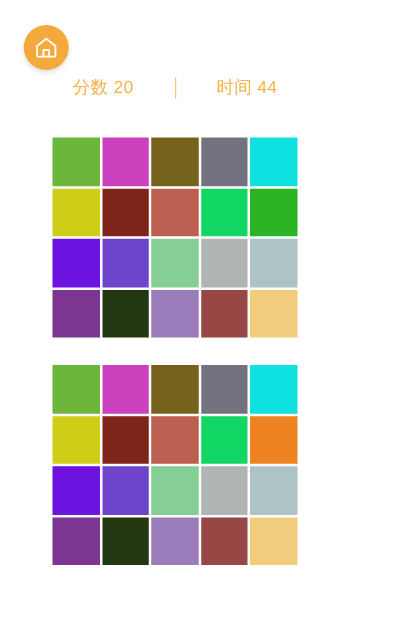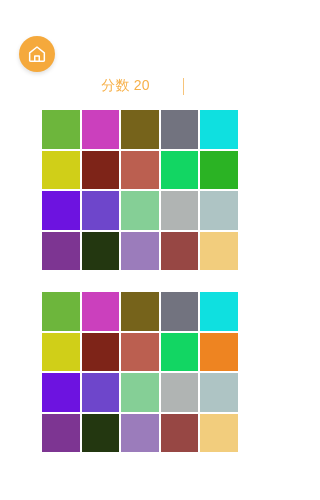--- a/index.html
+++ b/index.html
@@ -13,21 +13,21 @@
     background: #ffffff;
     font-family: "Liberation Sans", "DejaVu Sans", sans-serif;
     overflow: hidden;
     position: relative;
   }
 
   
   .topbar {
     position: absolute;
     left: 0;
-    top: 16px;
+    top: 0;
     width: 280px;
     height: 100px;
     padding-left: 22px;
   }
 
   .home-button {
     position: absolute;
     left: 19px;
     top: 20px;
     width: 36px;
@@ -109,20 +109,21 @@
       <svg width="20" height="20" viewBox="0 0 24 24" fill="none" stroke="#ffffff" stroke-width="1.8" stroke-linecap="round" stroke-linejoin="round">
         <path d="M3.2 10.6 12 3.6l8.8 7v9.1a1.1 1.1 0 0 1-1.1 1.1H4.3a1.1 1.1 0 0 1-1.1-1.1z"></path>
         <path d="M9.3 20.8v-6.4h5.4v6.4"></path>
       </svg>
     </span>
   </div>
 
   <div class="stats">
     <div class="stat stat-score">分数 20</div>
     <div class="stat-divider"></div>
+    <div class="stat stat-time">时间 44</div>
   </div>
 
 </div>
 
 <div class="grid grid-top">
     <div class="cell" style="background: rgb(109, 182, 60);"></div>
     <div class="cell" style="background: rgb(203, 64, 189);"></div>
     <div class="cell" style="background: rgb(118, 99, 27);"></div>
     <div class="cell" style="background: rgb(114, 115, 127);"></div>
     <div class="cell" style="background: rgb(15, 224, 224);"></div>

